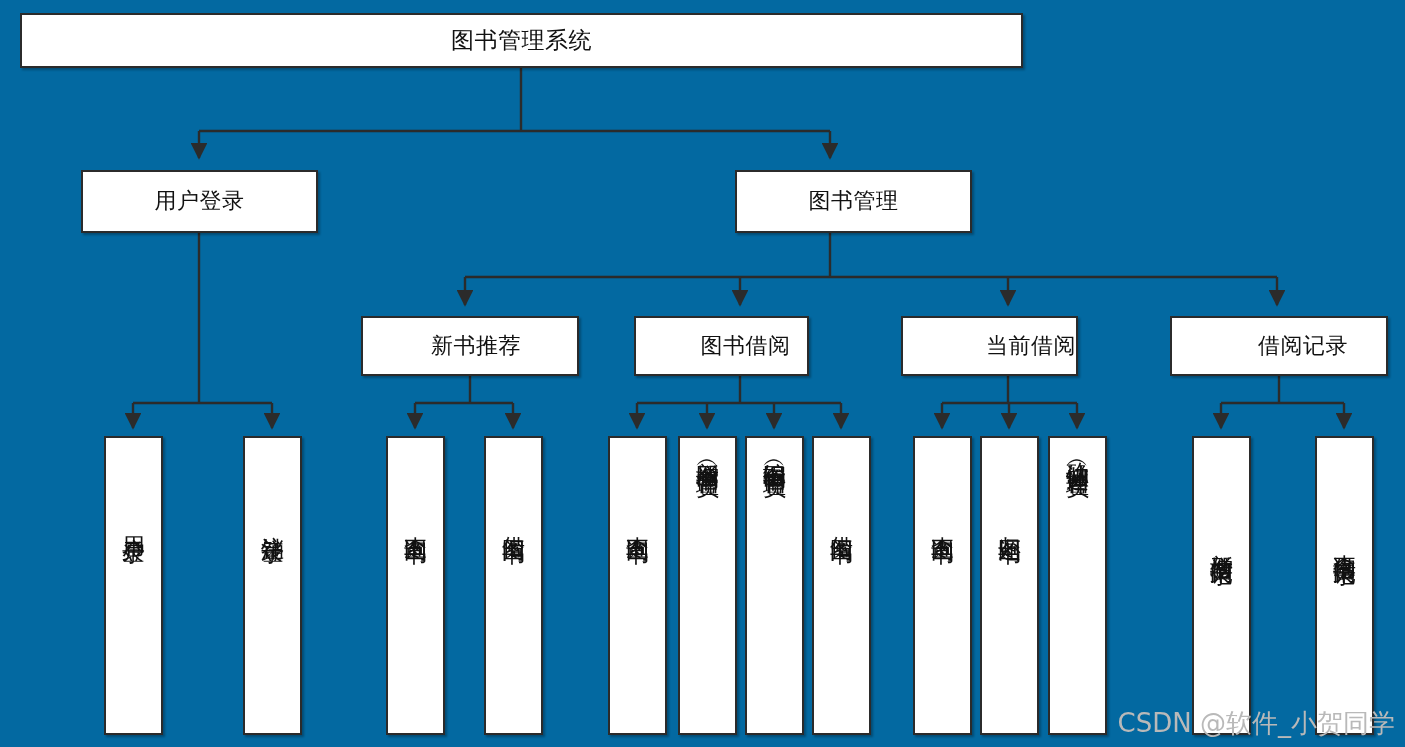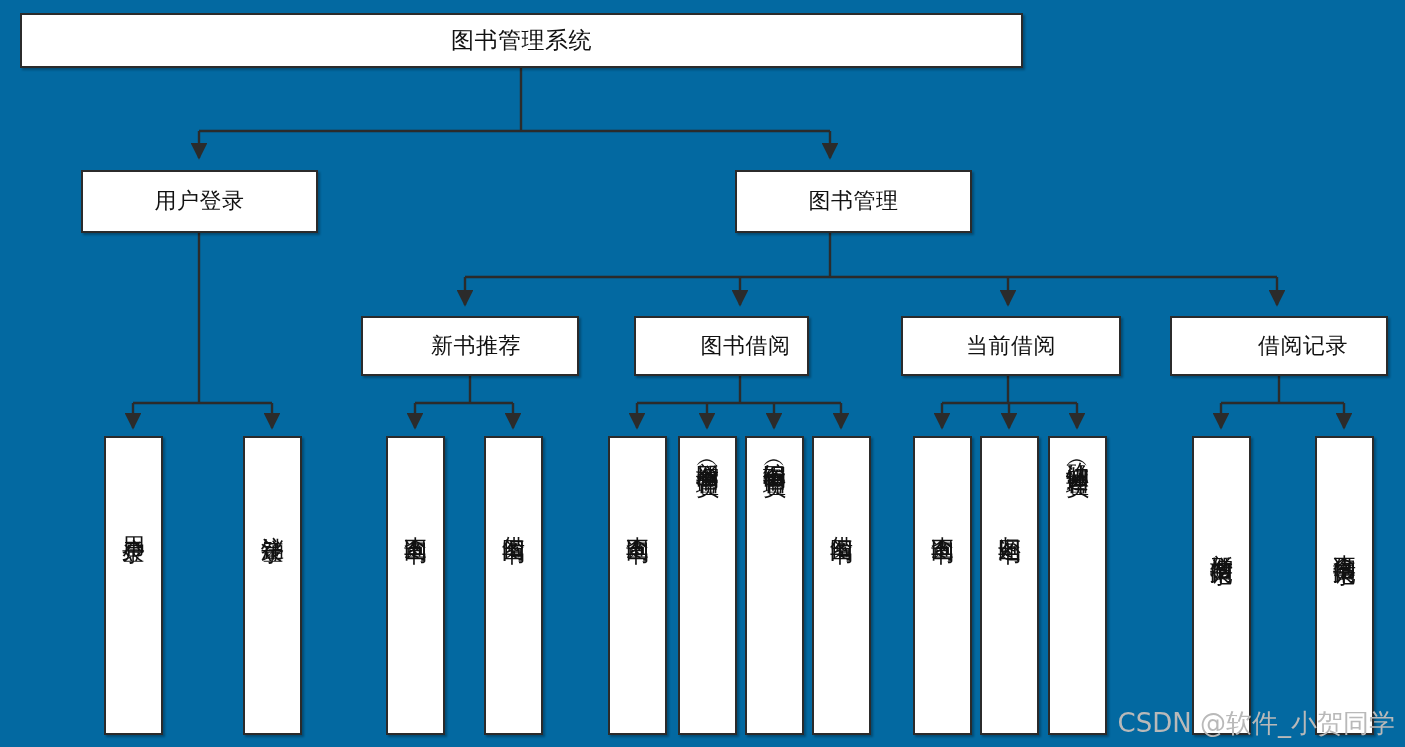--- a/index.html
+++ b/index.html
@@ -145,21 +145,21 @@
   <div class="node lvl2" style="left:711px; top:170px; width:237px; height:63px;margin-left:24px;">
     <span class="lbl">图书管理</span>
   </div>
 
   <div class="node lvl3" style="left:361px; top:316px; width:218px; height:60px;padding-left:12px;">
     <span class="lbl">新书推荐</span>
   </div>
   <div class="node lvl3" style="left:634px; top:316px; width:175px; height:60px;padding-left:48px;">
     <span class="lbl">图书借阅</span>
   </div>
-  <div class="node lvl3" style="left:901px; top:316px; width:220px; height:60px;">
+  <div class="node lvl3" style="left:901px; top:316px; width:177px; height:60px;justify-content:flex-end;">
     <span class="lbl">当前借阅</span>
   </div>
   <div class="node lvl3" style="left:1170px; top:316px; width:218px; height:60px;padding-left:48px;">
     <span class="lbl">借阅记录</span>
   </div>
 
   <div class="node leaf low" style="left:104px; top:436px; width:59px; height:299px;">
     <span class="lbl">用户登录</span>
   </div>
   <div class="node leaf low" style="left:243px; top:436px; width:59px; height:299px;">

